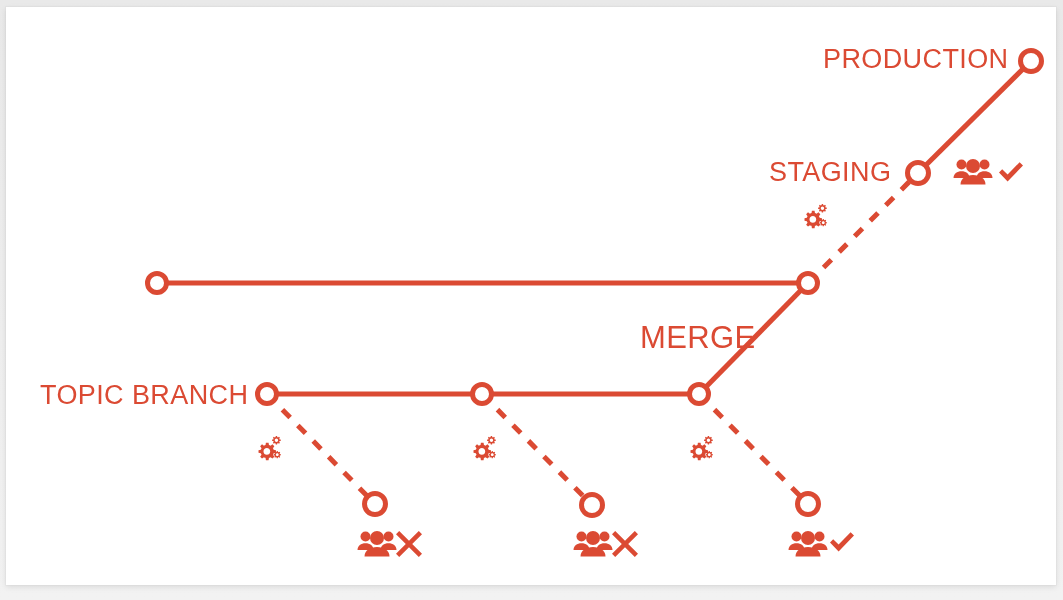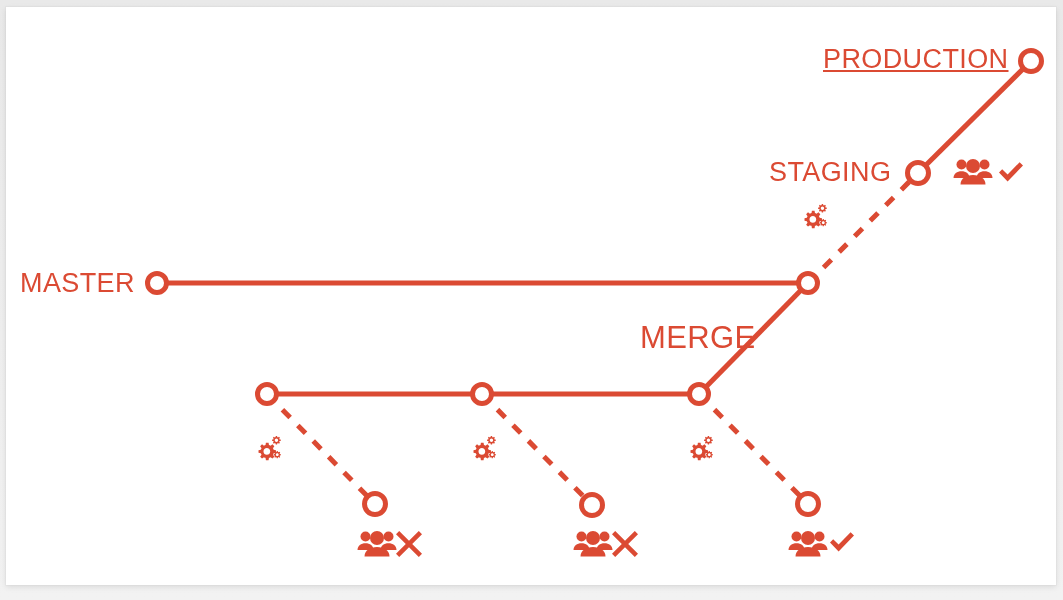--- a/index.html
+++ b/index.html
@@ -91,28 +91,28 @@
       <circle cx="482" cy="394" r="9.5"></circle>
       <circle cx="699" cy="394" r="9.5"></circle>
       <circle cx="918" cy="173" r="10.5"></circle>
       <circle cx="1031" cy="61" r="10.5"></circle>
       <circle cx="375" cy="504" r="10.5"></circle>
       <circle cx="592" cy="505" r="10.5"></circle>
       <circle cx="808" cy="504" r="10.5"></circle>
     </g>
   </svg>
 
-  <div class="lbl" style="left:823px; top:46px;text-decoration:underline;">PRODUCTION</div>
+  <div class="lbl" style="left:823px; top:46px;">PRODUCTION</div>
 
   <div class="lbl" style="left:769px; top:159px;">STAGING</div>
 
-  <div class="lbl" style="left:20px; top:270px;">MASTER</div>
 
   <div class="lbl small" style="left:640px; top:322px;">MERGE</div>
 
+  <div class="lbl" style="left:40px; top:382px;">TOPIC BRANCH</div>
 
 
   <span class="icon" style="left:806px; top:204px;">
     <svg width="34" height="32" viewBox="0 0 34 32">
       <g fill="#DB4A33">
         <path d="M19.2 15.1v-3.4l-3.0-0.5c-0.2-0.7-0.5-1.4-0.9-2.0l1.8-2.5-2.4-2.4-2.5 1.8c-0.6-0.4-1.3-0.7-2.0-0.9l-0.5-3.0h-3.4l-0.5 3.0c-0.7 0.2-1.4 0.5-2.0 0.9l-2.5-1.8-2.4 2.4 1.8 2.5c-0.4 0.6-0.7 1.3-0.9 2.0l-3.0 0.5v3.4l3.0 0.5c0.2 0.7 0.5 1.4 0.9 2.0l-1.8 2.5 2.4 2.4 2.5-1.8c0.6 0.4 1.3 0.7 2.0 0.9l0.5 3.0h3.4l0.5-3.0c0.7-0.2 1.4-0.5 2.0-0.9l2.5 1.8 2.4-2.4-1.8-2.5c0.4-0.6 0.7-1.3 0.9-2.0zM7.5 17.7c-2.4 0-4.3-1.9-4.3-4.3s1.9-4.3 4.3-4.3 4.3 1.9 4.3 4.3-1.9 4.3-4.3 4.3z" transform="translate(1,5) scale(0.78)"></path>
         <path d="M28.6 6.3v-2.1l-1.9-0.3c-0.1-0.4-0.3-0.8-0.5-1.2l1.1-1.6-1.5-1.5-1.6 1.1c-0.4-0.2-0.8-0.4-1.2-0.5l-0.3-1.9h-2.1l-0.3 1.9c-0.4 0.1-0.8 0.3-1.2 0.5l-1.6-1.1-1.5 1.5 1.1 1.6c-0.2 0.4-0.4 0.8-0.5 1.2l-1.9 0.3v2.1l1.9 0.3c0.1 0.4 0.3 0.8 0.5 1.2l-1.1 1.6 1.5 1.5 1.6-1.1c0.4 0.2 0.8 0.4 1.2 0.5l0.3 1.9h2.1l0.3-1.9c0.4-0.1 0.8-0.3 1.2-0.5l1.6 1.1 1.5-1.5-1.1-1.6c0.2-0.4 0.4-0.8 0.5-1.2zM21.7 7.9c-1.5 0-2.7-1.2-2.7-2.7s1.2-2.7 2.7-2.7 2.7 1.2 2.7 2.7-1.2 2.7-2.7 2.7z" transform="translate(3,1) scale(0.62)"></path>
         <path d="M28.6 6.3v-2.1l-1.9-0.3c-0.1-0.4-0.3-0.8-0.5-1.2l1.1-1.6-1.5-1.5-1.6 1.1c-0.4-0.2-0.8-0.4-1.2-0.5l-0.3-1.9h-2.1l-0.3 1.9c-0.4 0.1-0.8 0.3-1.2 0.5l-1.6-1.1-1.5 1.5 1.1 1.6c-0.2 0.4-0.4 0.8-0.5 1.2l-1.9 0.3v2.1l1.9 0.3c0.1 0.4 0.3 0.8 0.5 1.2l-1.1 1.6 1.5 1.5 1.6-1.1c0.4 0.2 0.8 0.4 1.2 0.5l0.3 1.9h2.1l0.3-1.9c0.4-0.1 0.8-0.3 1.2-0.5l1.6 1.1 1.5-1.5-1.1-1.6c0.2-0.4 0.4-0.8 0.5-1.2zM21.7 7.9c-1.5 0-2.7-1.2-2.7-2.7s1.2-2.7 2.7-2.7 2.7 1.2 2.7 2.7-1.2 2.7-2.7 2.7z" transform="translate(6,16) scale(0.52)"></path>
       </g>
     </svg>

